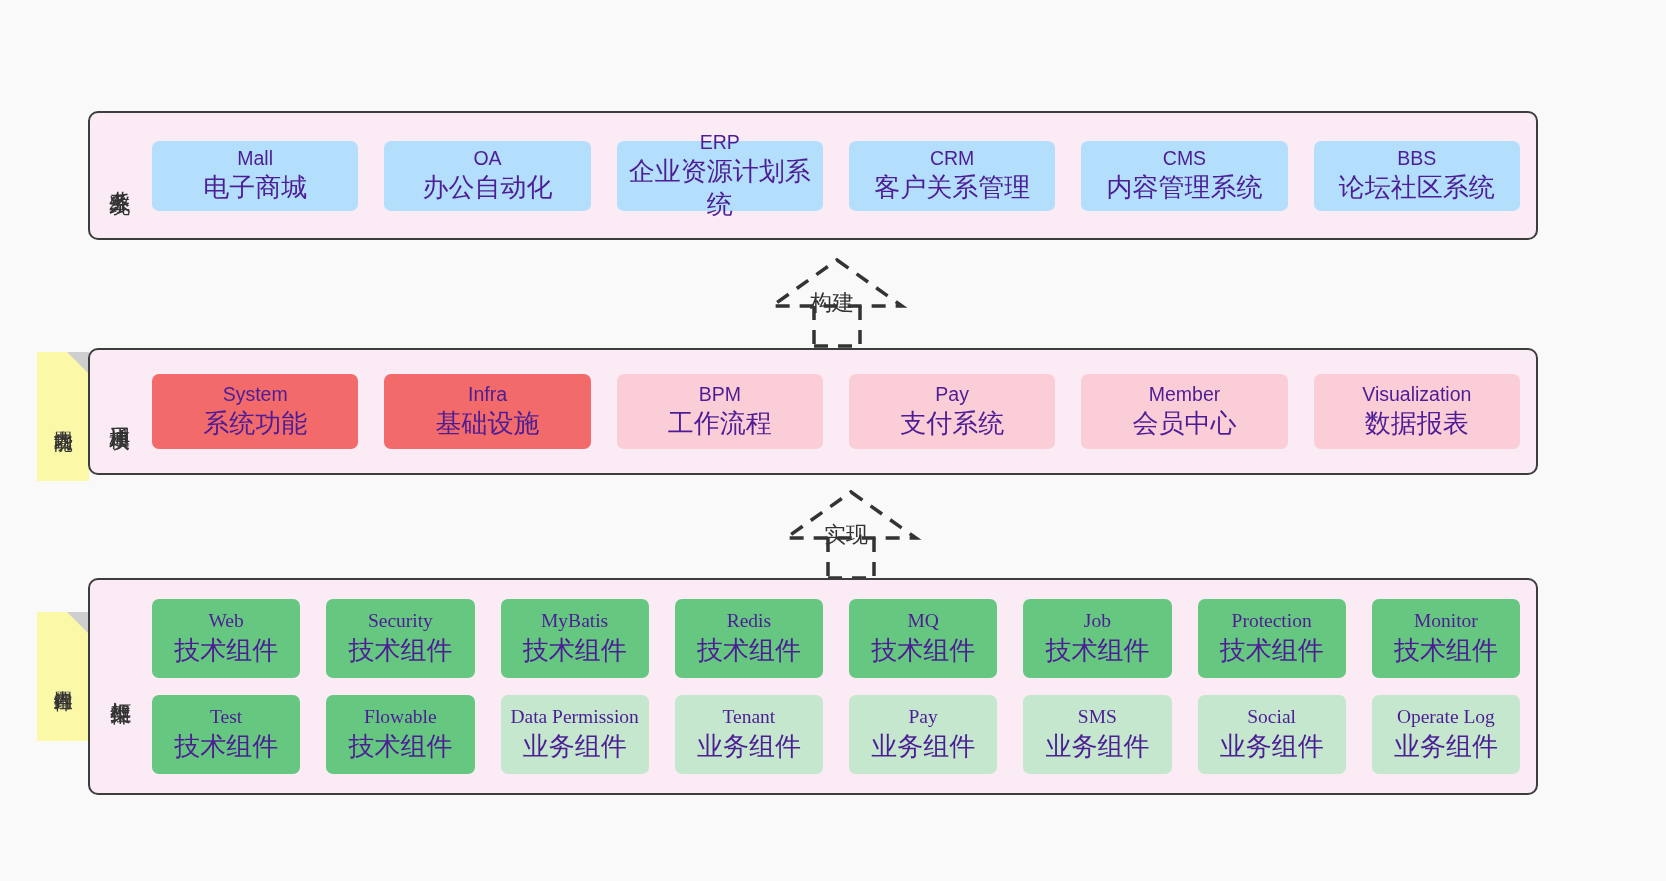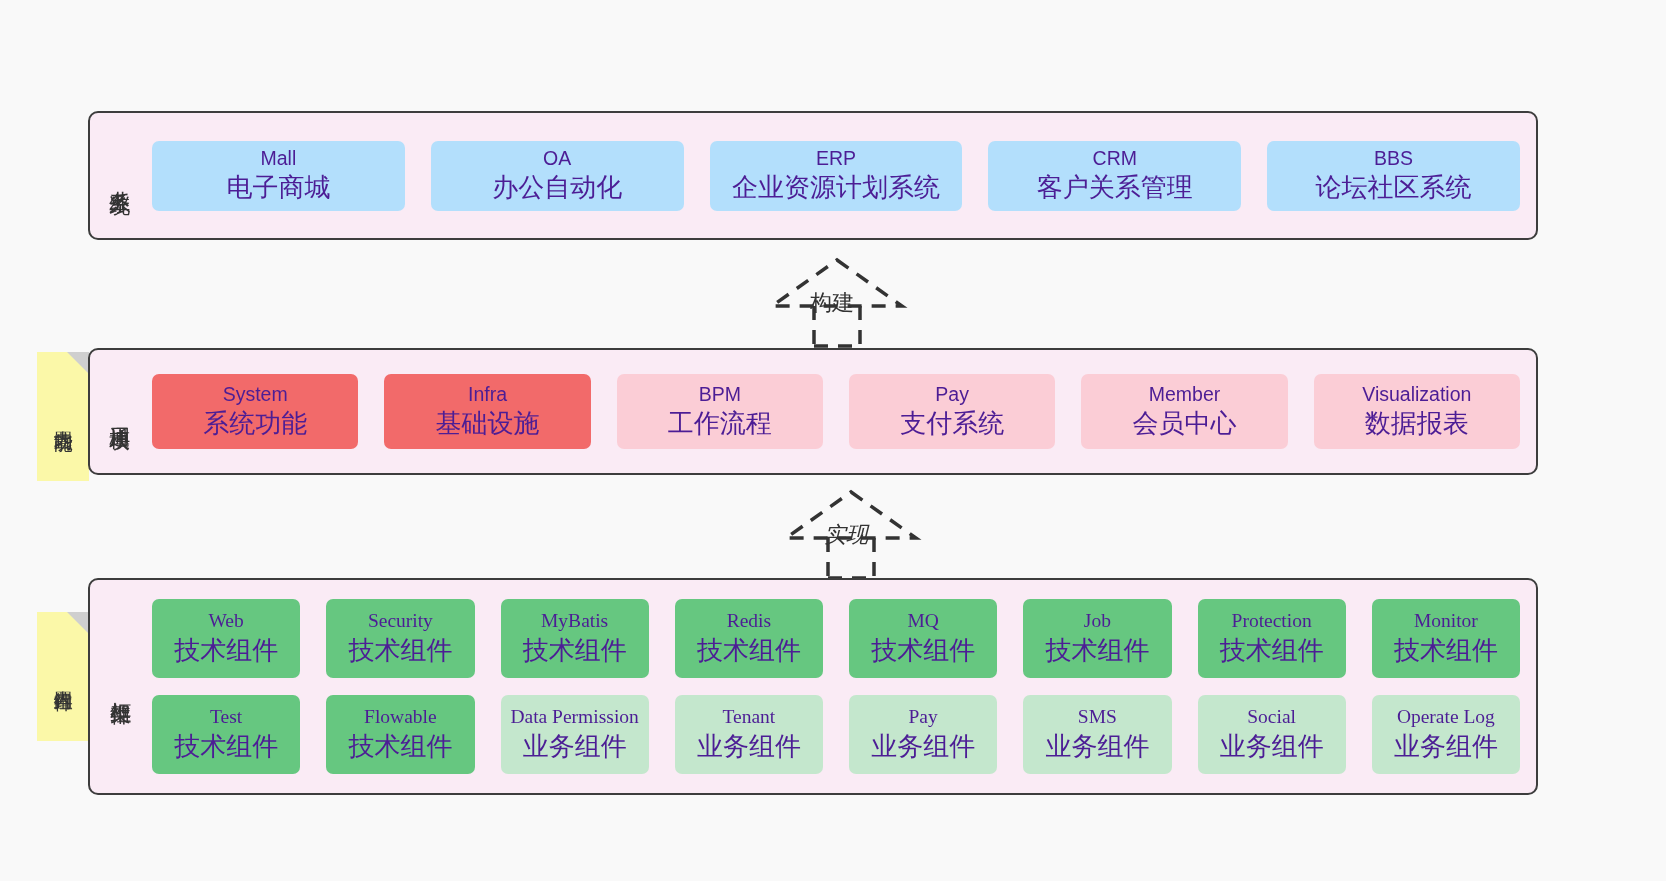--- a/index.html
+++ b/index.html
@@ -124,21 +124,21 @@
     height: 0;
     border-top: 22px solid #cfcfcf;
     border-left: 22px solid transparent;
   }
   #note-functions  { left: 37px; top: 352px; width: 52px; height: 129px; }
   #note-components { left: 37px; top: 612px; width: 52px; height: 129px; }
 
   
   .connector { position: absolute; }
   #connector-build   { left: 752px; top: 256px; width: 170px; height: 92px; }
-  #connector-impl    { left: 766px; top: 488px; width: 170px; height: 92px; font-style: italic; }
+  #connector-impl    { left: 766px; top: 488px; width: 170px; height: 92px; }
   .connector svg { display: block; overflow: visible; }
   .connector .conn-label {
     position: absolute;
     left: 58px;
     top: 36px;
     font-size: 22px;
     line-height: 1;
     color: #333333;
     white-space: nowrap;
     background: transparent;
@@ -163,20 +163,24 @@
         </div>
         <div class="box blue">
           <span class="name">ERP</span>
           <span class="sub">企业资源计划系统</span>
         </div>
         <div class="box blue">
           <span class="name">CRM</span>
           <span class="sub">客户关系管理</span>
         </div>
         <div class="box blue">
+          <span class="name">CMS</span>
+          <span class="sub">内容管理系统</span>
+        </div>
+        <div class="box blue">
           <span class="name">BBS</span>
           <span class="sub">论坛社区系统</span>
         </div>
       </div>
     </div>
   </div>
 
   <div class="connector" id="connector-build">
     <svg width="170" height="92" viewBox="0 0 170 92" fill="none">
       <path d="M85 4 L150 50 L20 50 Z" stroke="#333333" stroke-width="3.5" stroke-dasharray="14 10" fill="none" stroke-linecap="butt"></path>

